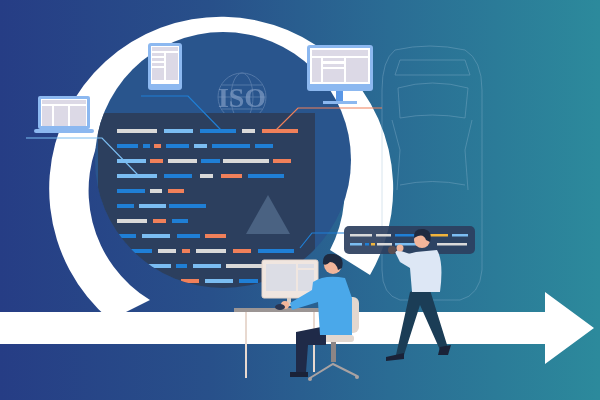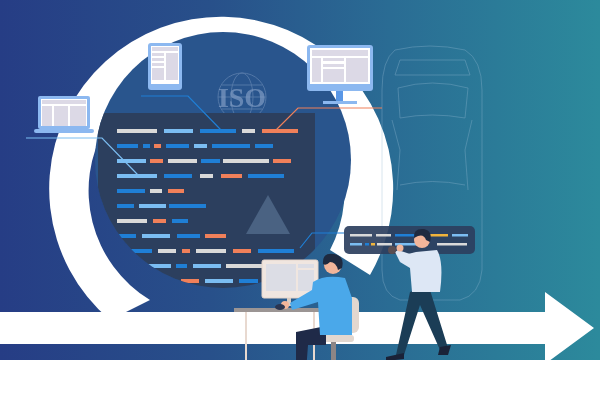--- a/index.html
+++ b/index.html
@@ -1,17 +1,17 @@
 <!DOCTYPE html>
 <html><head>
 <meta charset="utf-8">
 <style>
   html,body{margin:0;padding:0;}
   body{width:600px;height:400px;overflow:hidden;font-family:"Liberation Sans",sans-serif;}
-  .scene{position:relative;width:600px;height:360px;overflow:hidden;
+  .scene{position:relative;width:600px;height:400px;overflow:hidden;
     background:linear-gradient(90deg,#263d85 0%,#28508a 35%,#2a6c94 65%,#2c8a9c 100%);text-decoration:underline;}
   svg{position:absolute;left:0;top:0;}
 </style>
 </head>
 <body>
 
 <div class="scene">
 <svg width="600" height="400" viewBox="0 0 600 400" xmlns="http://www.w3.org/2000/svg">
   <defs>
     <clipPath id="innerCircle">

